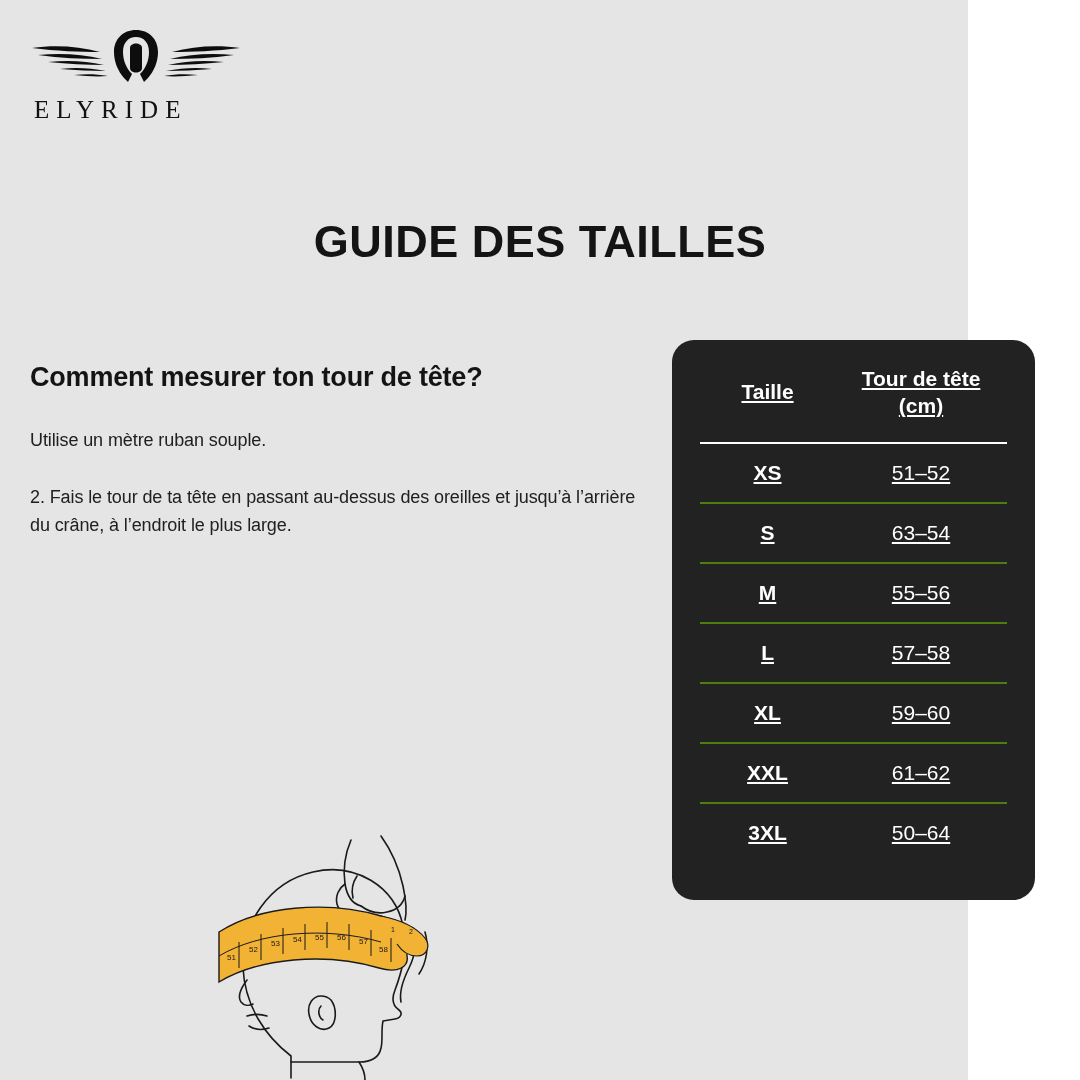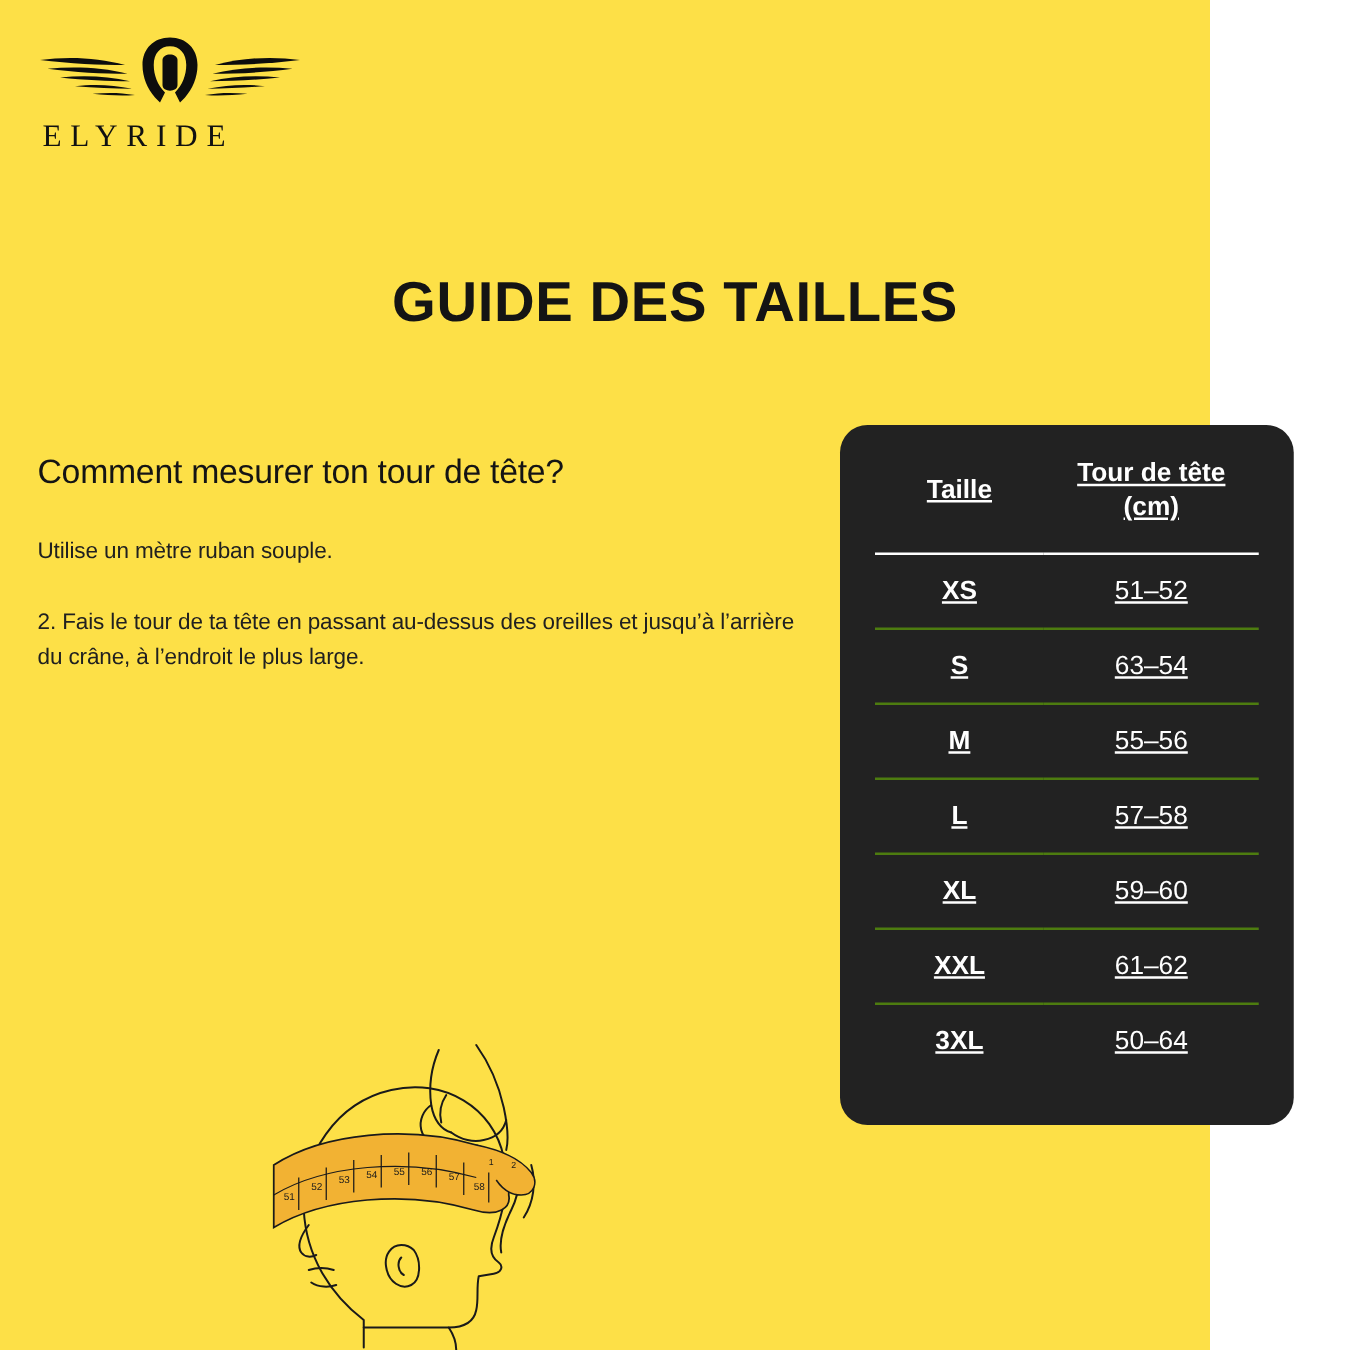--- a/index.html
+++ b/index.html
@@ -10,21 +10,21 @@
     height: 1080px;
     background: #ffffff;
     font-family: "Liberation Sans", sans-serif;
     color: #1a1a1a;
     overflow: hidden;
   }
   #page {
     position: relative;
     width: 968px;
     height: 1080px;
-    background: #fde047;
+    background: #e5e5e5;
   }
 
   
   #brand {
     position: absolute;
     left: 30px;
     top: 28px;
     width: 230px;
   }
   #brand-mark {
@@ -58,21 +58,21 @@
 
   
   #howto {
     position: absolute;
     left: 30px;
     top: 362px;
     width: 625px;
   }
   #howto-heading {
     font-size: 27px;
-    font-weight: normal;
+    font-weight: bold;
     color: #141414;
     margin: 0 0 34px 0;
     letter-spacing: -0.2px;
   }
   .howto-step {
     font-size: 18px;
     line-height: 1.52;
     color: #202020;
     margin: 0 0 30px 0;
     letter-spacing: -0.1px;

